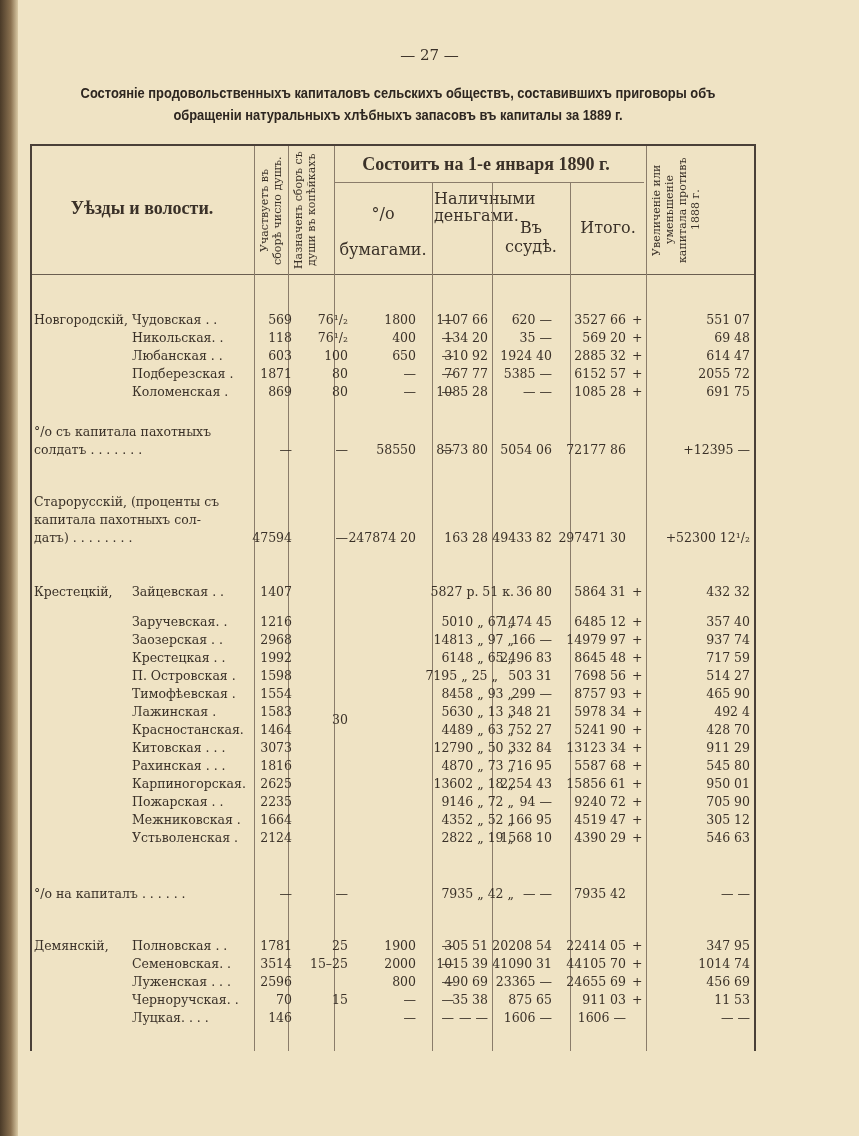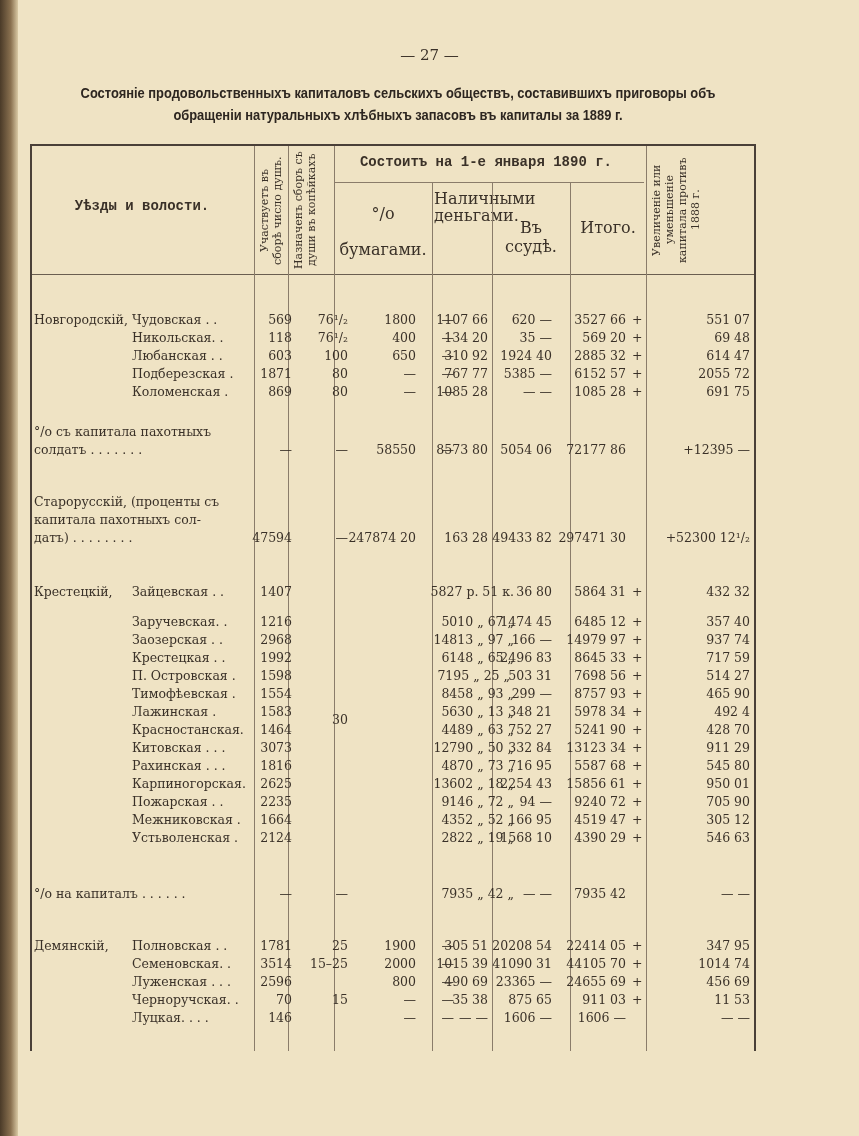--- a/index.html
+++ b/index.html
@@ -12,21 +12,21 @@
   }
   .page-edge { position:absolute; left:0; top:0; width:18px; height:1136px; background:linear-gradient(90deg,#4a3a28,#8a7150 60%,#d9c9a4); }
   .page-number { position:absolute; top:46px; left:0; width:859px; text-align:center; font-size:15px; color:#3a3128; }
   .title { position:absolute; top:82px; left:28px; width:740px; text-align:center;
     font-family:"Liberation Sans", sans-serif; font-weight:bold; font-size:15px; line-height:22px; color:#2d2620; transform:scaleX(0.86); transform-origin:center; }
   .tbl { position:absolute; left:30px; top:144px; width:722px; height:905px; border:2px solid #4a4038; border-bottom:none; }
   .hdr { position:absolute; left:0; top:0; width:722px; height:128px; border-bottom:1px solid #6a5e50; }
   .vline { position:absolute; width:1px; background:#8a7c6a; }
   .hline { position:absolute; height:1px; background:#8a7c6a; }
   .hcell { position:absolute; font-size:16px; text-align:center; }
-  .bold-h { font-family:Liberation Mono, monospace; font-weight:bold; font-size:14px; }
+  .bold-h { font-family:Liberation Serif, serif; font-weight:bold; font-size:18px; }
   .rot { position:absolute; writing-mode:vertical-rl; transform:rotate(180deg); font-size:11px; line-height:13px; text-align:center; }
   .row { position:absolute; left:0; width:722px; height:18px; font-size:12.5px; }
   .row span { position:absolute; white-space:nowrap; top:0; }
   .c-uezd { left:2px; }
   .c-vol { left:100px; }
   .c-part { right:462px; text-align:right; }
   .c-sbor { right:406px; text-align:right; }
   .c-bum { right:338px; text-align:right; }
   .c-bum2 { right:300px; text-align:right; }
   .c-nal { right:266px; text-align:left; }
@@ -243,30 +243,30 @@
       </div>
       <div class="row" style="top: 504px;">
         <span class="c-uezd"></span>
         <span class="c-vol">Крестецкая . .</span>
         <span class="c-part">1992</span>
         <span class="c-sbor"></span>
         <span class="c-bum" style="right: 240px;">6148 „ 65 „</span>
         <span class="c-bum2"></span>
         <span class="c-nal"></span>
         <span class="c-ssud">2496 83</span>
-        <span class="c-itogo">8645 33</span>
+        <span class="c-itogo">8645 48</span>
         <span class="c-sign">+</span>
         <span class="c-diff">717 59</span>
       </div>
       <div class="row" style="top: 522px;">
         <span class="c-uezd"></span>
         <span class="c-vol">П. Островская .</span>
         <span class="c-part">1598</span>
         <span class="c-sbor"></span>
-        <span class="c-bum" style="right: 244px;">7195 „ 25 „</span>
+        <span class="c-bum" style="right: 256px;">7195 „ 25 „</span>
         <span class="c-bum2"></span>
         <span class="c-nal"></span>
         <span class="c-ssud">503 31</span>
         <span class="c-itogo">7698 56</span>
         <span class="c-sign">+</span>
         <span class="c-diff">514 27</span>
       </div>
       <div class="row" style="top: 540px;">
         <span class="c-uezd"></span>
         <span class="c-vol">Тимофѣевская .</span>

